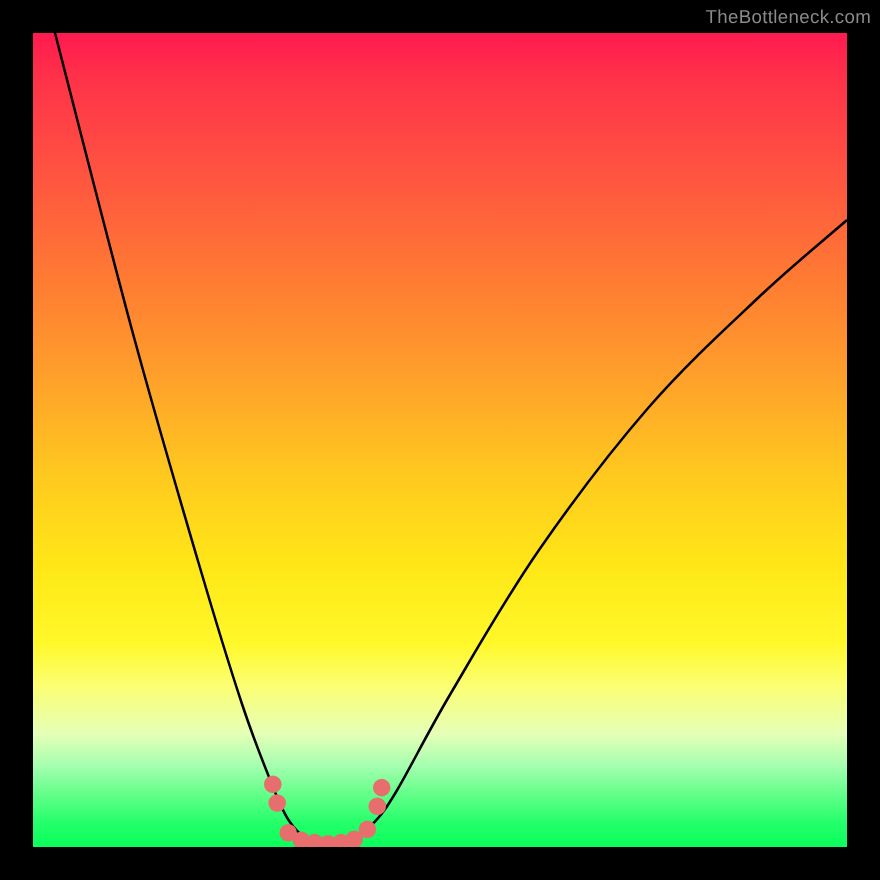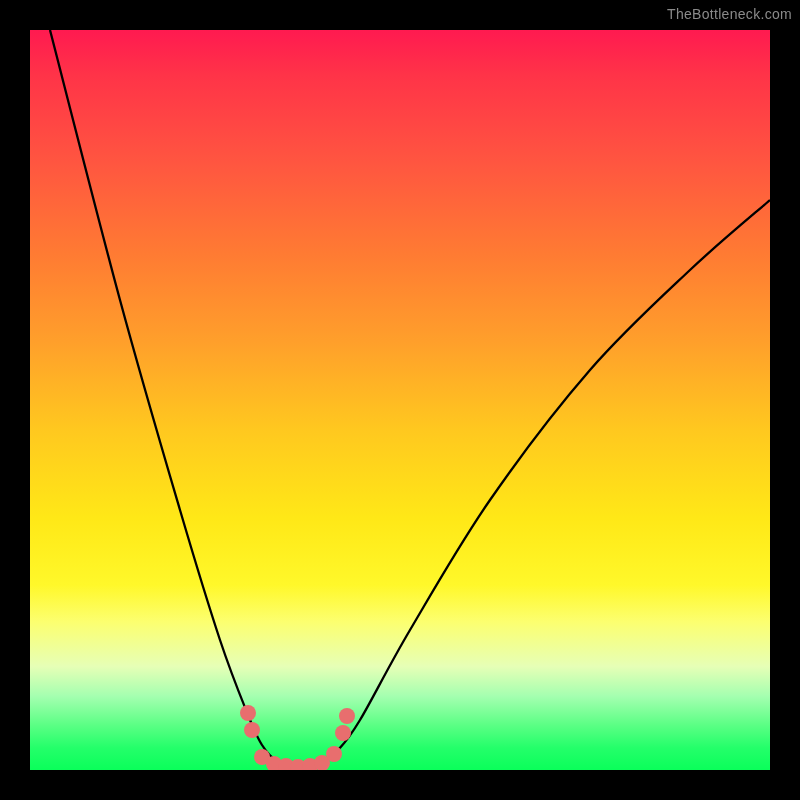--- a/index.html
+++ b/index.html
@@ -32,21 +32,21 @@
       #a5ffb0 90%,
       #5aff84 94%,
       #24ff6a 97%,
       #0aff5a 100%
     );
   }
   .watermark {
     position: absolute;
     top: 6px;
     right: 8px;
-    font-size: 14px;
+    font-size: 17px;
     font-weight: 500;
     color: #8a8a8a;
     letter-spacing: 0.3px;
   }
   svg.curve {
     position: absolute;
     left: 0;
     top: 0;
     width: 740px;
     height: 740px;

